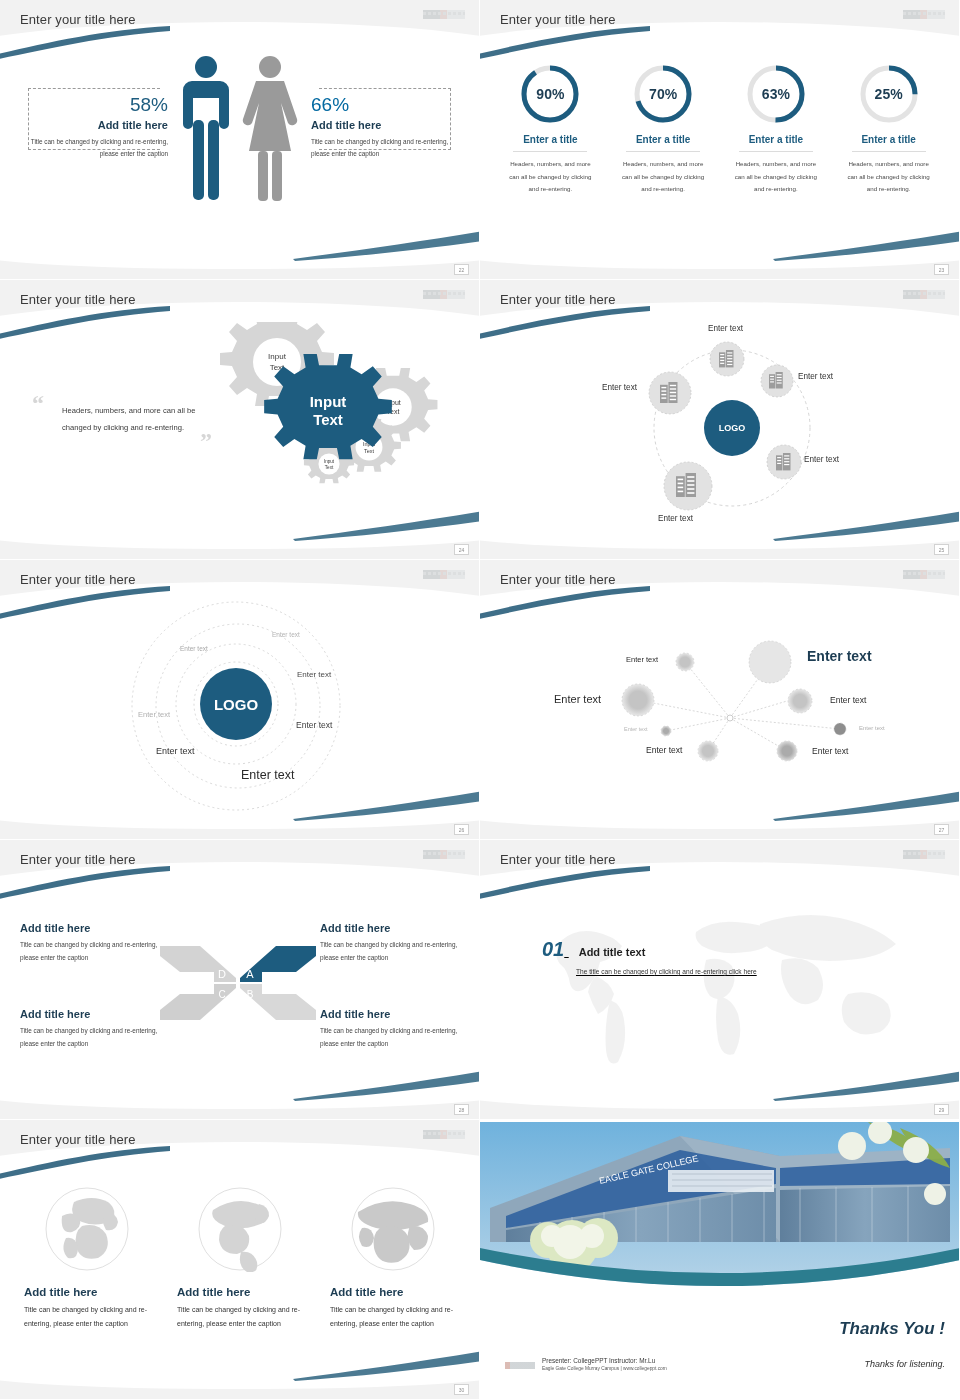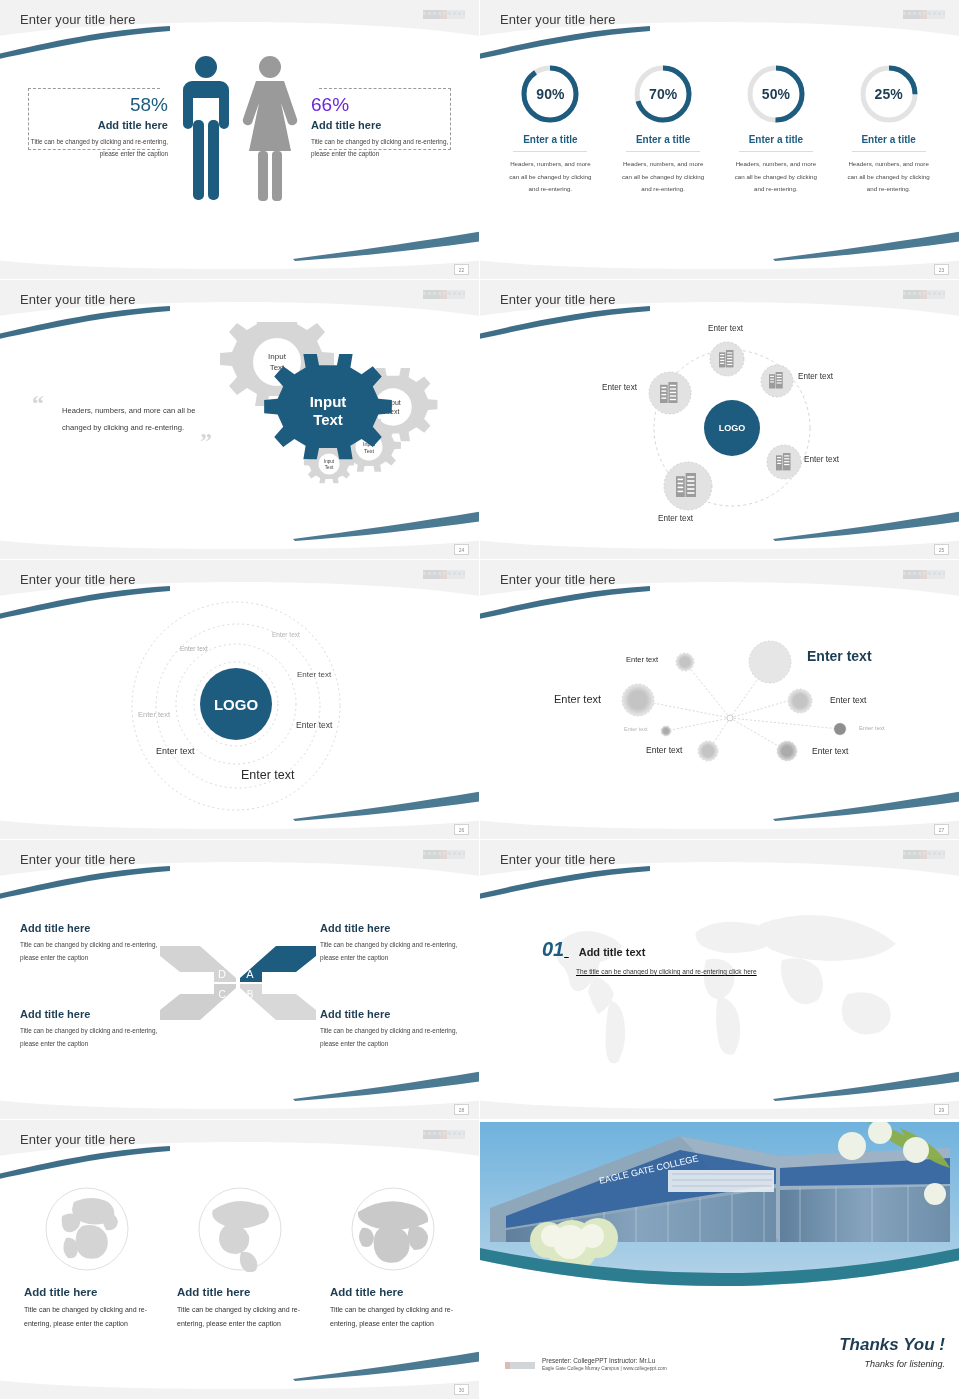--- a/index.html
+++ b/index.html
@@ -69,21 +69,21 @@
     position:absolute; top:88px; height:62px;
     border:1px dashed #9a9a9a; border-right:none;
   }
   .s1-dash.left { left:28px; width:132px; border-left:1px dashed #9a9a9a; border-right:none; }
   .s1-dash.right { right:28px; width:132px; border-left:none; border-right:1px dashed #9a9a9a; }
   .s1-col { position:absolute; top:95px; width:146px; }
   .s1-col.left { left:22px; text-align:right; }
   .s1-col.right { right:22px; text-align:left; }
   .s1-pct { font-size:19px; font-weight:normal; line-height:1.05; }
   .s1-pct.blue { color:#1d5c7f; }
-  .s1-pct.grey { color:#6d28d9; }
+  .s1-pct.grey { color:#0369a1; }
   .s1-sub { font-size:11px; font-weight:bold; color:#1d3d53; margin-top:4px; }
   .s1-body { font-size:6.4px; color:#444; line-height:1.9; margin-top:5px; }
   .s1-figs { position:absolute; left:170px; top:52px; width:140px; height:160px; }
   
   .s2-row { position:absolute; left:14px; right:14px; top:62px; display:flex; }
   .s2-item { flex:1; text-align:center; }
   .s2-donut { width:64px; height:64px; margin:0 auto; position:relative; }
   .s2-donut svg { display:block; }
   .s2-val {
     position:absolute; inset:0; display:flex; align-items:center; justify-content:center;
@@ -127,21 +127,21 @@
   .s9-item { flex:1; padding:0 14px; }
   .s9-globe { width:86px; height:86px; margin:0 auto; }
   .s9-h { font-size:11.5px; font-weight:bold; color:#1d3d53; margin-top:14px; }
   .s9-p { font-size:7px; color:#333; line-height:2.05; margin-top:5px; }
   
   .s10 { background:#ffffff; }
   .s10-photo { position:absolute; left:0; right:0; top:2px; height:205px; overflow:hidden; }
   .s10-photo svg { display:block; }
   .s10-thanks { position:absolute; right:14px; bottom:30px; text-align:right;font-style:italic; }
   .s10-t1 { font-size:17px; font-weight:bold; color:#1d3d53; }
-  .s10-t2 { font-size:9px; color:#2e2e2e; margin-top:4px; }
+  .s10-t2 { font-size:9px; color:#2e2e2e; margin-top:20px; }
   .s10-foot { position:absolute; left:62px; bottom:28px; }
   .s10-f1 { font-size:6.4px; color:#3a3a3a; }
   .s10-f2 { font-size:4.8px; color:#5a5a5a; margin-top:2px; }
   .s10-mark { position:absolute; left:25px; bottom:30px; width:30px; height:7px;
     background: linear-gradient(90deg,#b06a5a 0 16%, #9aa3a8 16% 100%); opacity:.45; }
 </style>
 </head>
 <body>
 
 <div class="deck">
@@ -240,21 +240,21 @@
         <div class="s2-title">Enter a title</div>
         <div class="s2-rule"></div>
         <div class="s2-desc">Headers, numbers, and more can all be changed by clicking and re-entering.</div>
       </div>
       <div class="s2-item">
         <div class="s2-donut">
           <svg width="64" height="64" viewBox="0 0 64 64">
             <circle cx="32" cy="32" r="26" fill="none" stroke="#e3e3e3" stroke-width="5"></circle>
             <circle cx="32" cy="32" r="26" fill="none" stroke="#1d5c7f" stroke-width="5" stroke-dasharray="81.7 81.7" stroke-linecap="butt" transform="rotate(-90 32 32)"></circle>
           </svg>
-          <div class="s2-val">50%</div>
+          <div class="s2-val">63%</div>
         </div>
         <div class="s2-title">Enter a title</div>
         <div class="s2-rule"></div>
         <div class="s2-desc">Headers, numbers, and more can all be changed by clicking and re-entering.</div>
       </div>
       <div class="s2-item">
         <div class="s2-donut">
           <svg width="64" height="64" viewBox="0 0 64 64">
             <circle cx="32" cy="32" r="26" fill="none" stroke="#e3e3e3" stroke-width="5"></circle>
             <circle cx="32" cy="32" r="26" fill="none" stroke="#1d5c7f" stroke-width="5" stroke-dasharray="40.8 122.6" stroke-linecap="butt" transform="rotate(-90 32 32)"></circle>

